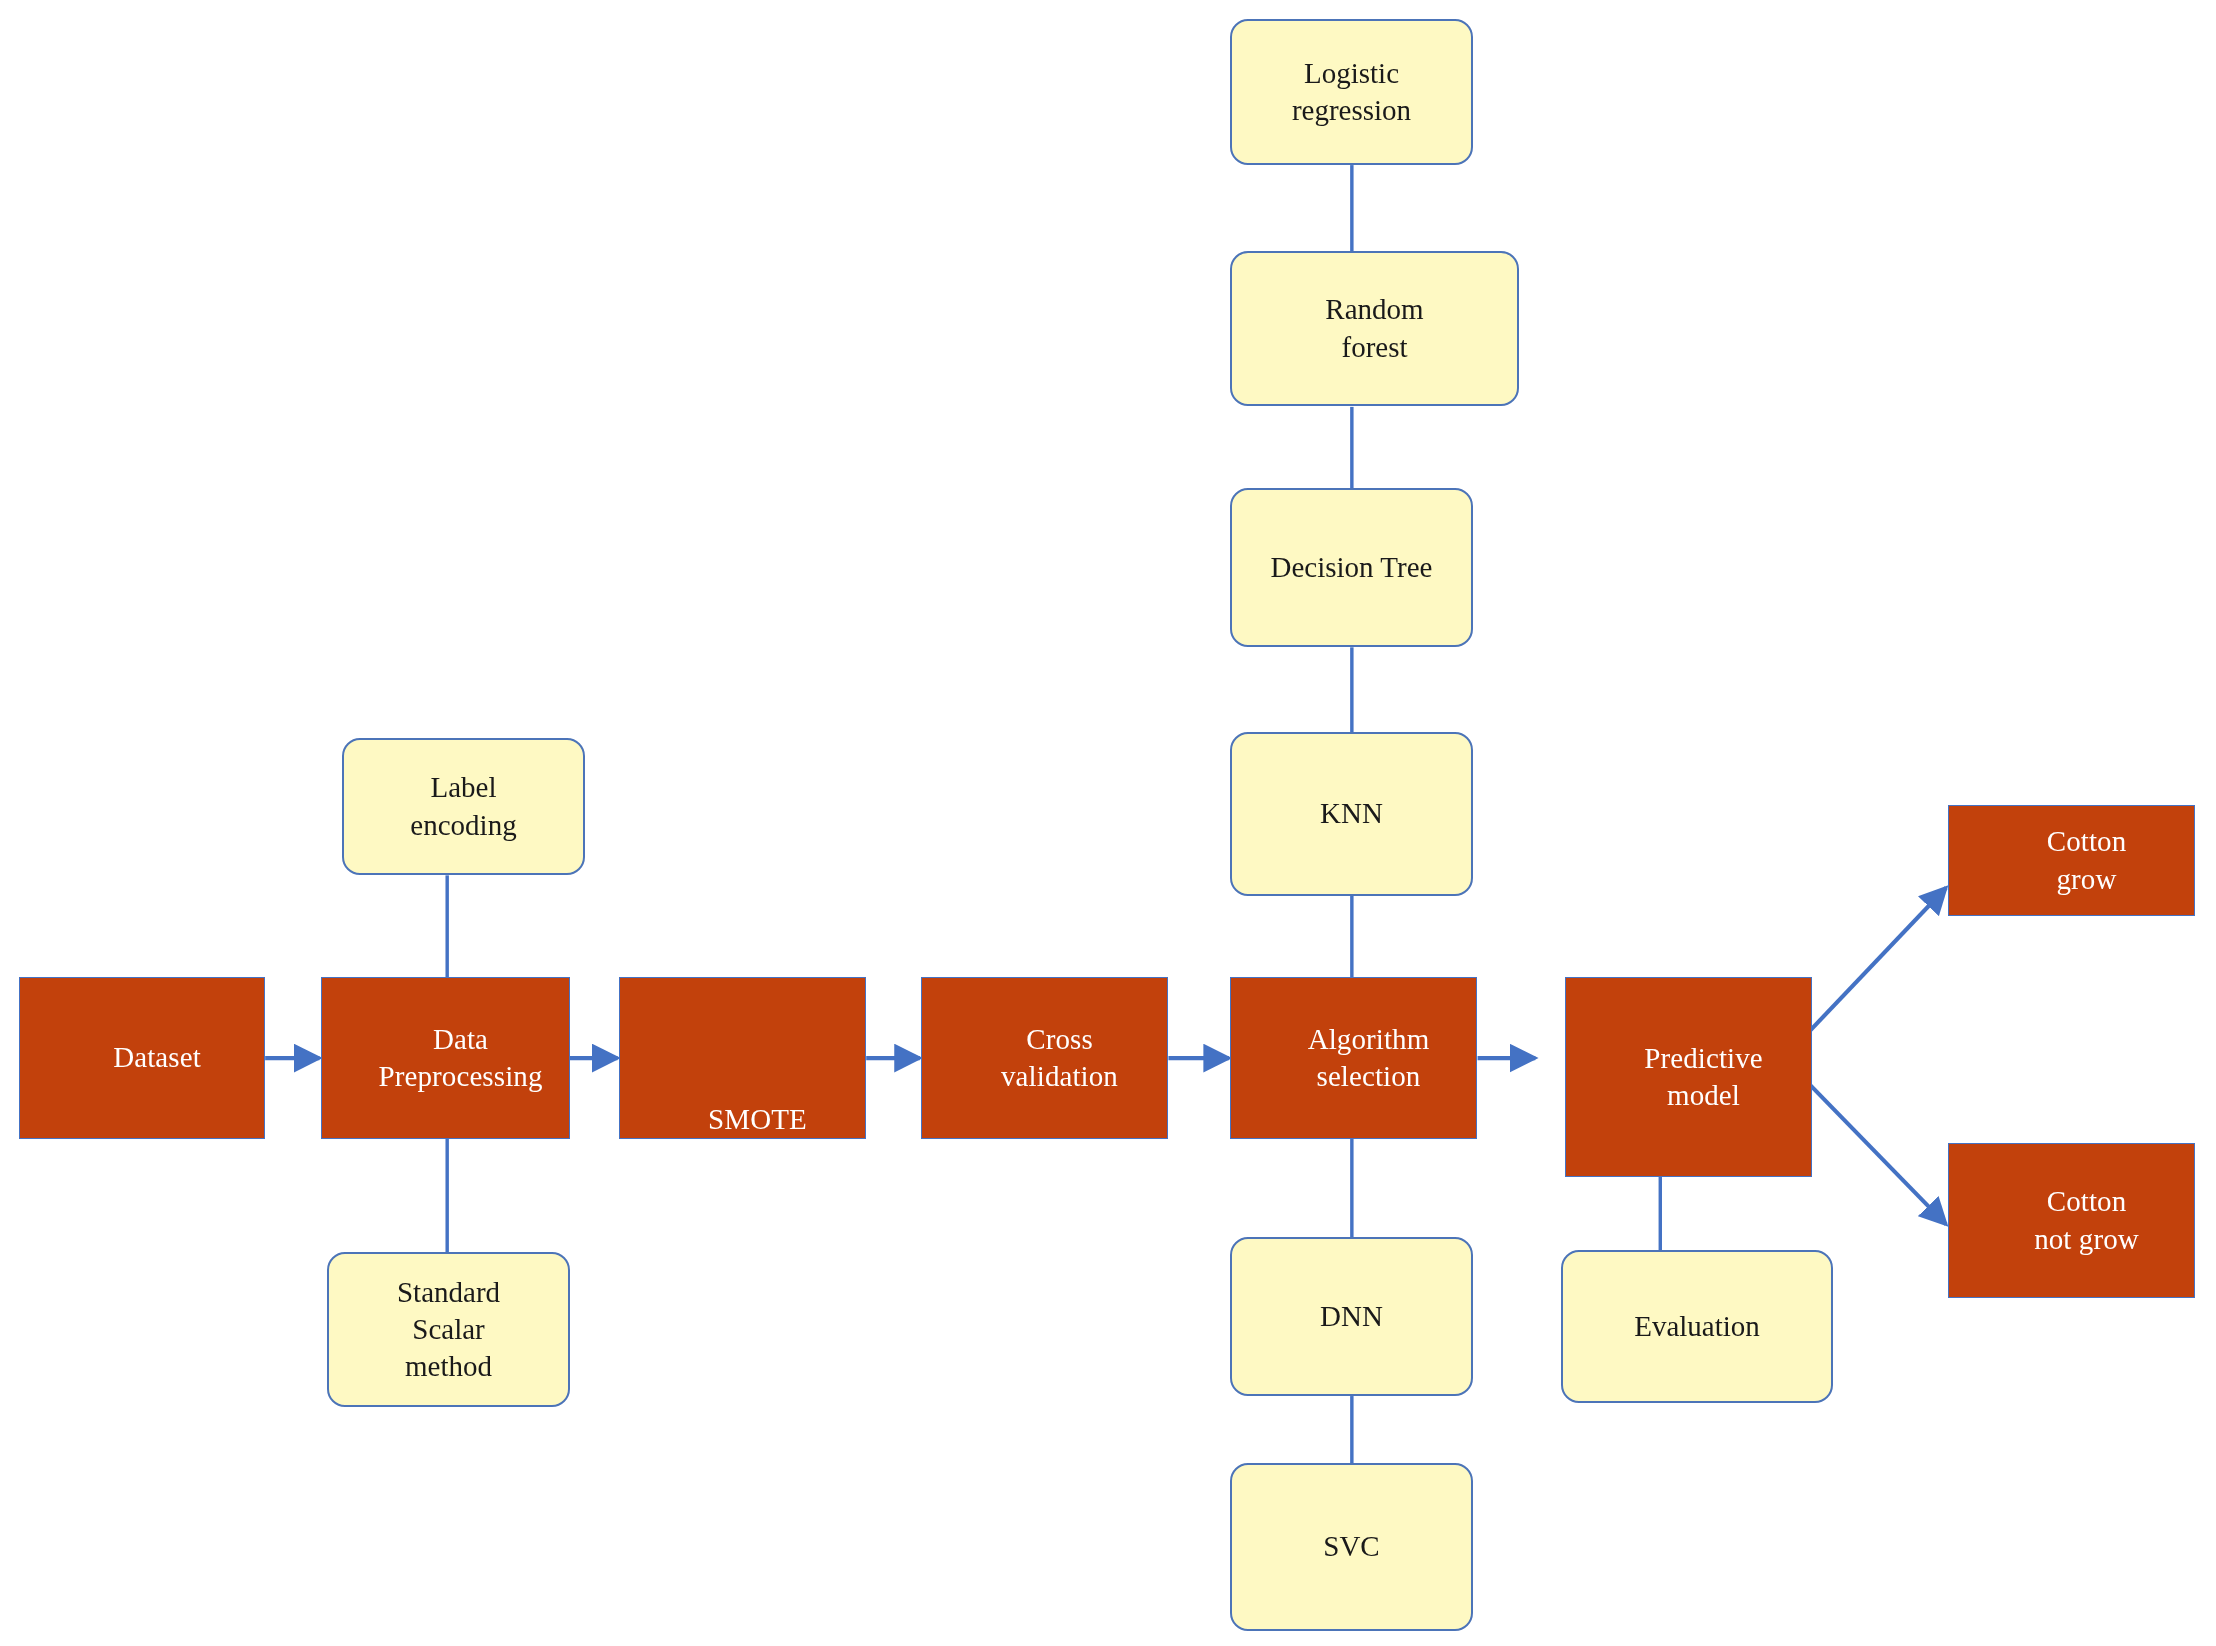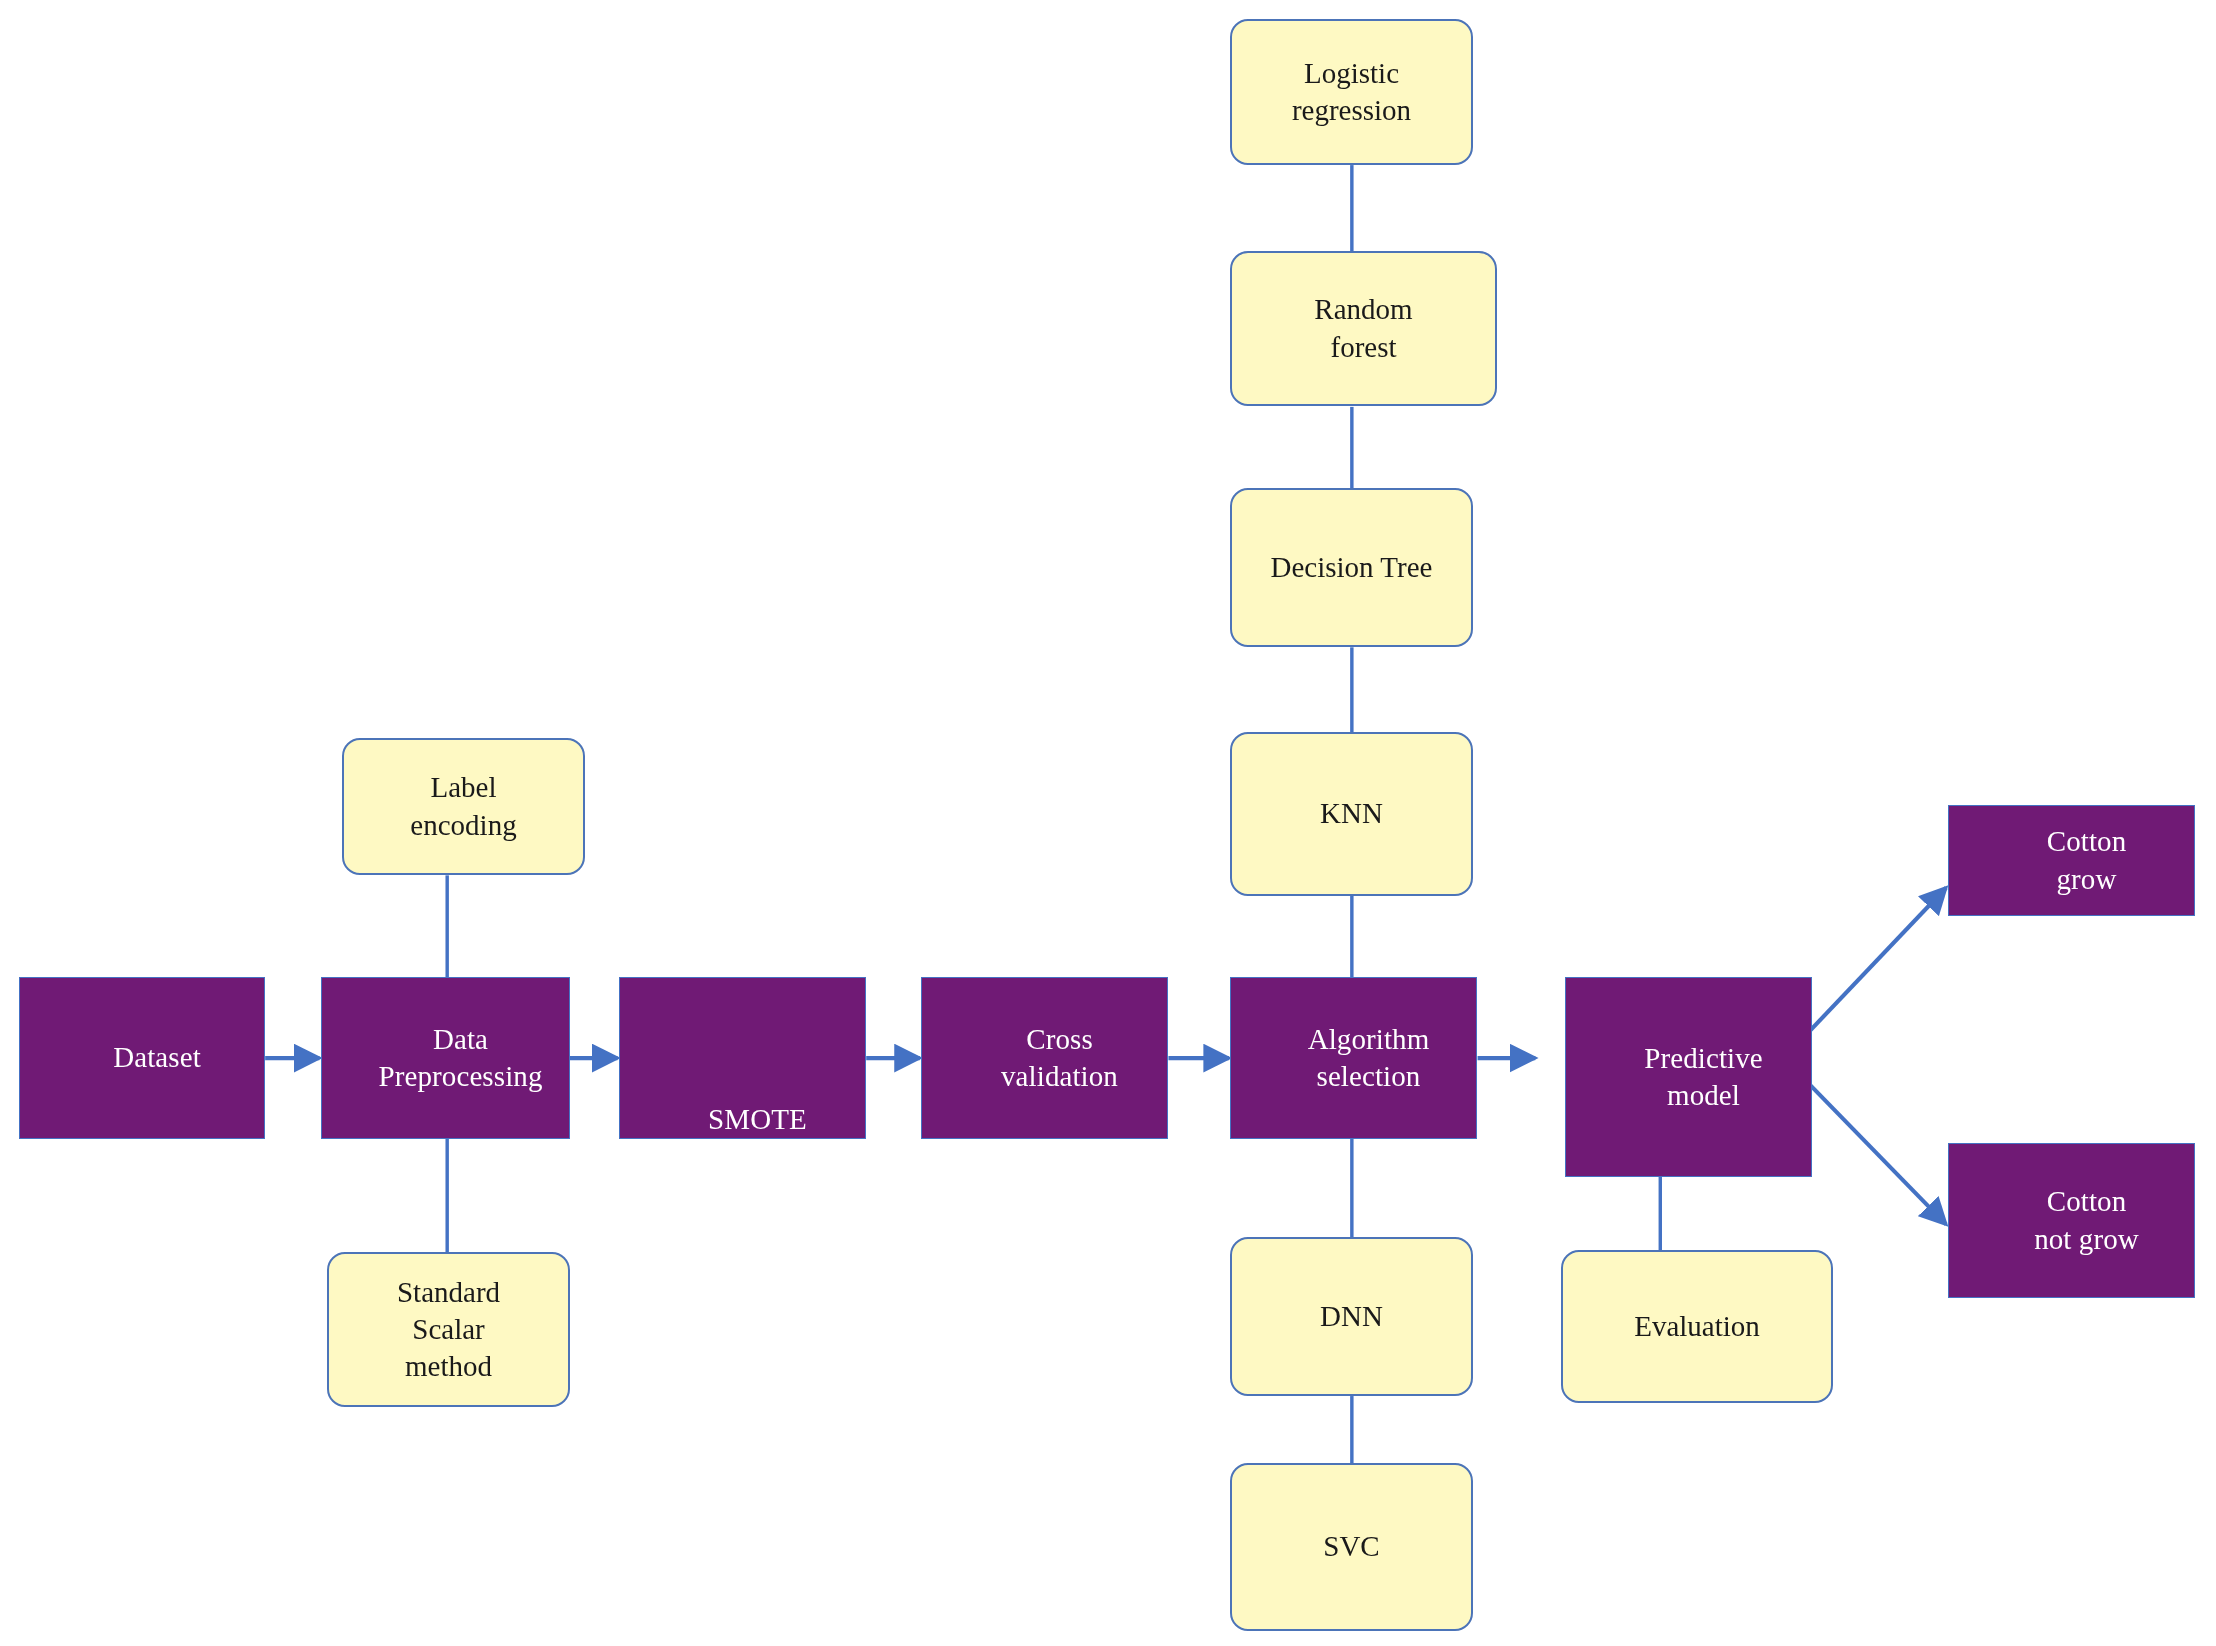--- a/index.html
+++ b/index.html
@@ -30,21 +30,21 @@
     box-sizing: border-box;
     display: flex;
     align-items: center;
     justify-content: center;
     text-align: center;
     line-height: 1.28;
     white-space: pre-line;
     user-select: none;
   }
   .node.dark {
-    background: #701a75;
+    background: #c2410c;
     border: 1.4px solid #4472C4;
     color: #ffffff;
     font-size: 29px;
     letter-spacing: 0.1px;
     padding-left: 30px;
   }
   .node.light {
     background: #fef9c3;
     border: 2.1px solid #4C74B8;
     border-radius: 18px;
@@ -102,21 +102,21 @@
 grow</span></div>
       <div class="node dark" style="left: 1948px; top: 1143px; width: 247px; height: 155px;"><span class="node-label">Cotton
 not grow</span></div>
       <div class="node light" style="left: 342px; top: 738px; width: 243px; height: 137px;"><span class="node-label">Label
 encoding</span></div>
       <div class="node light" style="left: 327px; top: 1252px; width: 243px; height: 155px;"><span class="node-label">Standard
 Scalar
 method</span></div>
       <div class="node light" style="left: 1230px; top: 19px; width: 243px; height: 146px;"><span class="node-label">Logistic
 regression</span></div>
-      <div class="node light" style="left: 1230px; top: 251px; width: 267px; height: 155px;"><span class="node-label">Random
+      <div class="node light" style="left: 1230px; top: 251px; width: 289px; height: 155px;"><span class="node-label">Random
 forest</span></div>
       <div class="node light" style="left: 1230px; top: 488px; width: 243px; height: 159px;"><span class="node-label">Decision Tree</span></div>
       <div class="node light" style="left: 1230px; top: 732px; width: 243px; height: 164px;"><span class="node-label">KNN</span></div>
       <div class="node light" style="left: 1230px; top: 1237px; width: 243px; height: 159px;"><span class="node-label">DNN</span></div>
       <div class="node light" style="left: 1230px; top: 1463px; width: 243px; height: 168px;"><span class="node-label">SVC</span></div>
       <div class="node light" style="left: 1561px; top: 1250px; width: 272px; height: 153px;"><span class="node-label">Evaluation</span></div>
     </div>
 
 </div>
 

